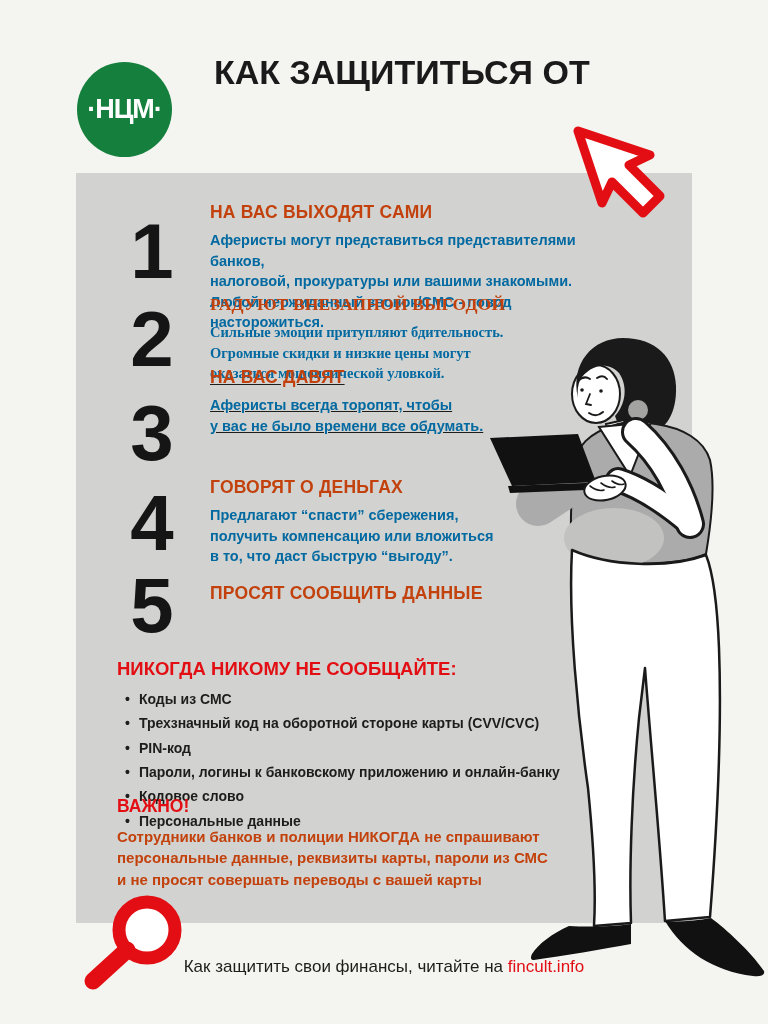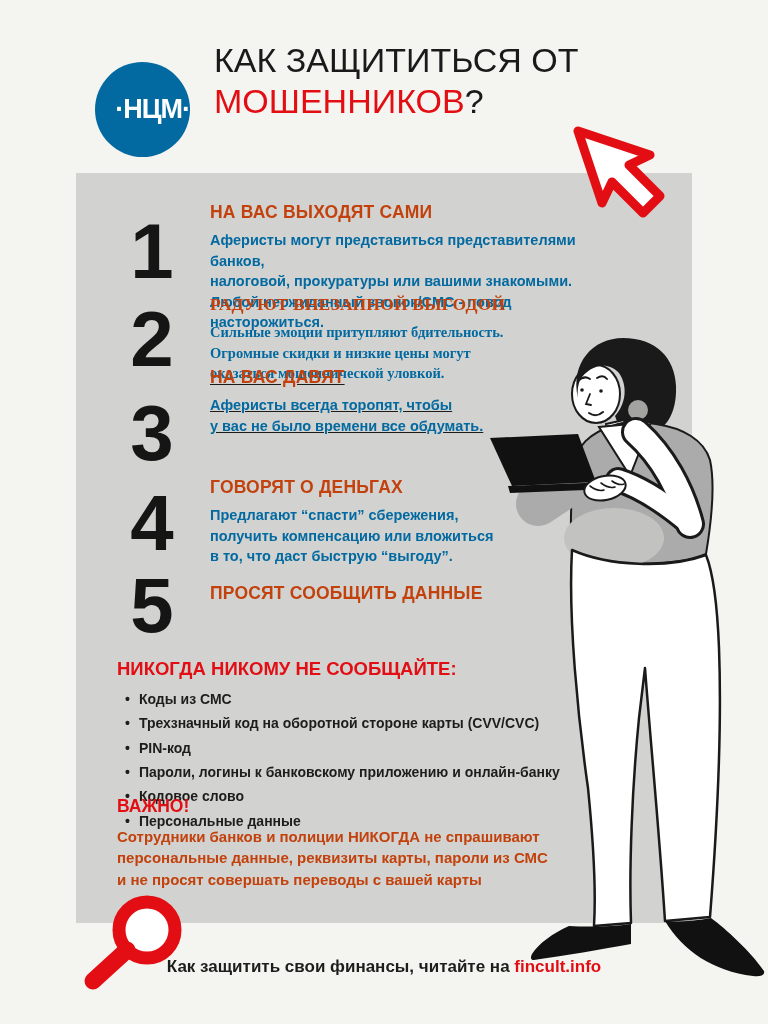--- a/index.html
+++ b/index.html
@@ -5,26 +5,26 @@
   html,body{margin:0;padding:0;}
   body{
     width:768px;height:1024px;position:relative;overflow:hidden;
     background:#f4f5f0;
     font-family:"Liberation Sans","DejaVu Sans",sans-serif;
     color:#1c1c1a;
   }
   .abs{position:absolute;}
   
   .logo{
-    left:95px;top:62px;width:95px;height:95px;border-radius:50%;
-    background:#0369a1;display:flex;align-items:center;justify-content:flex-end;
+    left:77px;top:62px;width:95px;height:95px;border-radius:50%;
+    background:#15803d;display:flex;align-items:center;justify-content:center;
   }
   .logo span{color:#fff;font-size:27px;font-weight:800;letter-spacing:-1px;}
   
-  .title{left:214px;top:40px;line-height:1.22;font-weight:400;font-size:34px;letter-spacing:0;}
+  .title{left:214px;top:52px;line-height:1.22;font-weight:700;font-size:34px;letter-spacing:0;}
   .title .t-black{color:#1a1a1a;}
   .title .t-red{color:#e30e14;}
   
   .panel{left:76px;top:173px;width:616px;height:750px;background:#d2d3d0;}
   
   .step-num{
     width:80px;text-align:center;font-size:78px;font-weight:700;color:#151515;line-height:1;
     left:112px;
   }
   
@@ -35,36 +35,35 @@
   .never{left:117px;width:470px;}
   .never h3{margin:0 0 10px 0;font-size:18.5px;font-weight:800;color:#e30e14;}
   .never ul{margin:0;padding:0 0 0 8px;list-style:none;}
   .never li{font-size:14px;font-weight:700;color:#1d1d1b;line-height:1.38;margin-bottom:5px;display:flex;}
   .never li .dot{color:#1d1d1b;margin-right:9px;font-size:14px;}
   
   .important{left:117px;width:470px;}
   .important h3{margin:0 0 9px 0;font-size:17.5px;font-weight:800;color:#e30e14;}
   .important p{margin:0;font-size:15px;font-weight:700;line-height:1.42;color:#c2410c;white-space:pre-line;}
   
-  .footer{left:0;top:957px;width:768px;text-align:center;font-size:17px;font-weight:700;color:#1d1d1b;}
+  .footer{left:0;top:957px;width:768px;text-align:center;font-size:17px;font-weight:400;color:#1d1d1b;}
   .footer .link{color:#e30e14;text-decoration:none;}
   svg{display:block;}
 </style>
 </head>
 <body>
 
 <div class="abs panel"></div>
 
 <div class="abs logo">
   <span>·НЦМ·</span>
 </div>
 
 <div class="abs title">
   <div class="t-black">КАК ЗАЩИТИТЬСЯ ОТ</div>
-  <div><span class="t-red">МОШЕННИКОВ</span><span class="t-black">?</span></div>
 </div>
 
 <div class="abs" style="left:573px;top:126px;">
   <svg width="100" height="95" viewBox="0 0 100 95">
     <polygon points="5,5 77,29 56,39 87,70 70,87 39,56 29,77" fill="#ffffff" stroke="#e30e14" stroke-width="9" stroke-linejoin="round"></polygon>
   </svg>
 </div>
 
 <div class="abs step-num" style="top:212px;">1</div>
 <div class="abs step-num" style="top:300px;">2</div>

